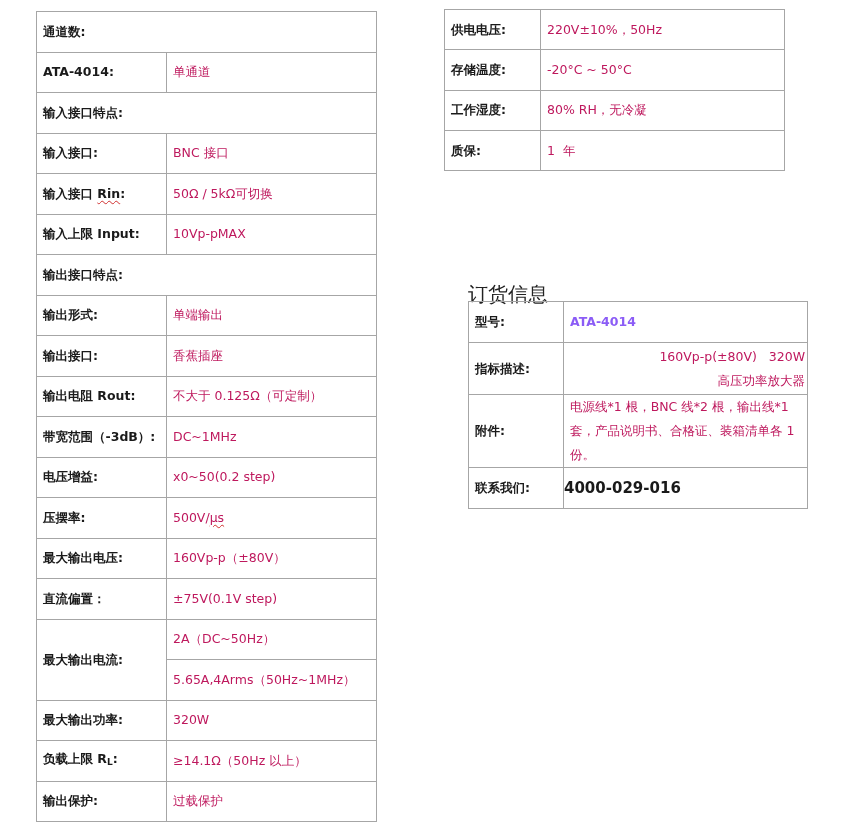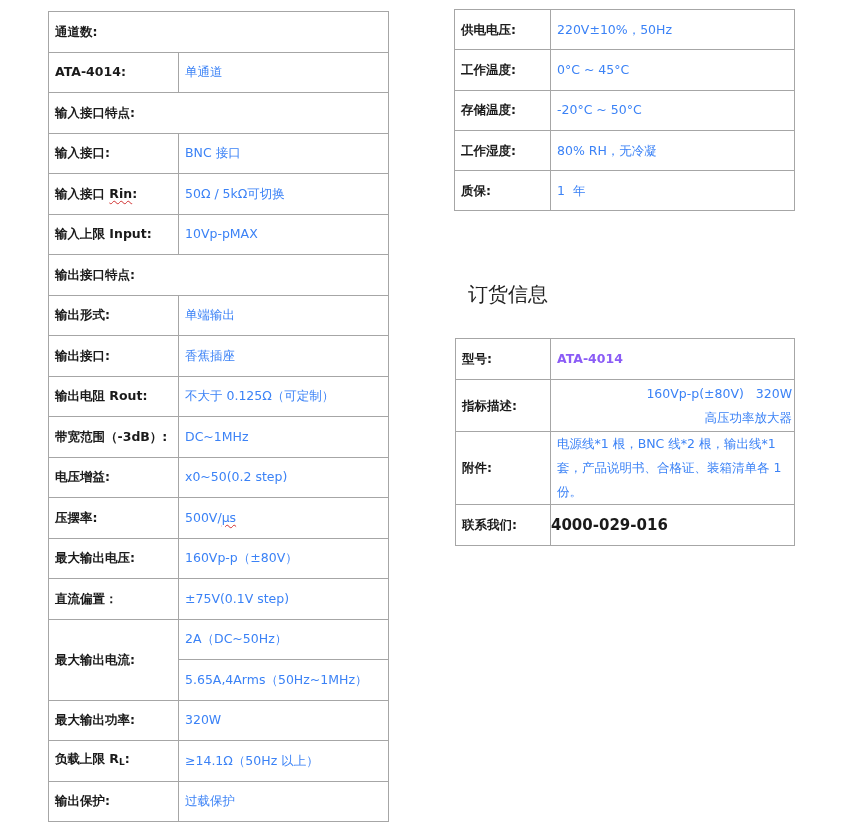--- a/index.html
+++ b/index.html
@@ -27,57 +27,56 @@
       line-height: 20px;
       vertical-align: middle;
       overflow: hidden;
       white-space: nowrap;
     }
     table.spec td.label {
       font-weight: bold;
       color: #1a1a1a;
     }
     table.spec td.value {
-      color: #3b82f6;
+      color: #be185d;
     }
     #left-table {
-      left: 48px;
+      left: 36px;
       top: 11px;
       width: 340px;
       padding-left: 25px;
     }
     #left-table col.c1 { width: 130px; }
     #left-table col.c2 { width: 210px; }
     #left-table tr { height: 40.5px; }
 
     #right-table {
-      left: 454px;
+      left: 444px;
       top: 9px;
       width: 340px;
     }
     #right-table col.c1 { width: 96px; }
     #right-table col.c2 { width: 244px; }
     #right-table tr { height: 40.3px; }
 
     #order-heading {
       position: absolute;
       left: 453px;
       top: 265px;
       font-size: 20px;
       font-weight: normal;
       color: #222222;
       margin: 15px;
       line-height: 28px;
     }
 
     #order-table {
-      left: 455px;
+      left: 468px;
       top: 301px;
       width: 339px;
-      margin-top: 37px;
     }
     #order-table col.c1 { width: 95px; }
     #order-table col.c2 { width: 244px; }
     #order-table tr.r1 { height: 41px; }
     #order-table tr.r2 { height: 52px; }
     #order-table tr.r3 { height: 71px; }
     #order-table tr.r4 { height: 41px; }
     #order-table td.wrap {
       white-space: normal;
       line-height: 24px;
@@ -196,24 +195,20 @@
   <colgroup>
       <col class="c1">
       <col class="c2">
     </colgroup>
   <tbody>
     <tr>
       <td class="label">供电电压:</td>
       <td class="value">220V±10%，50Hz</td>
     </tr>
     <tr>
-      <td class="label">工作温度:</td>
-      <td class="value">0°C ~ 45°C</td>
-    </tr>
-    <tr>
       <td class="label">存储温度:</td>
       <td class="value">-20°C ~ 50°C</td>
     </tr>
     <tr>
       <td class="label">工作湿度:</td>
       <td class="value">80% RH，无冷凝</td>
     </tr>
     <tr>
       <td class="label">质保:</td>
       <td class="value" style="white-space:pre;">1  年</td>

